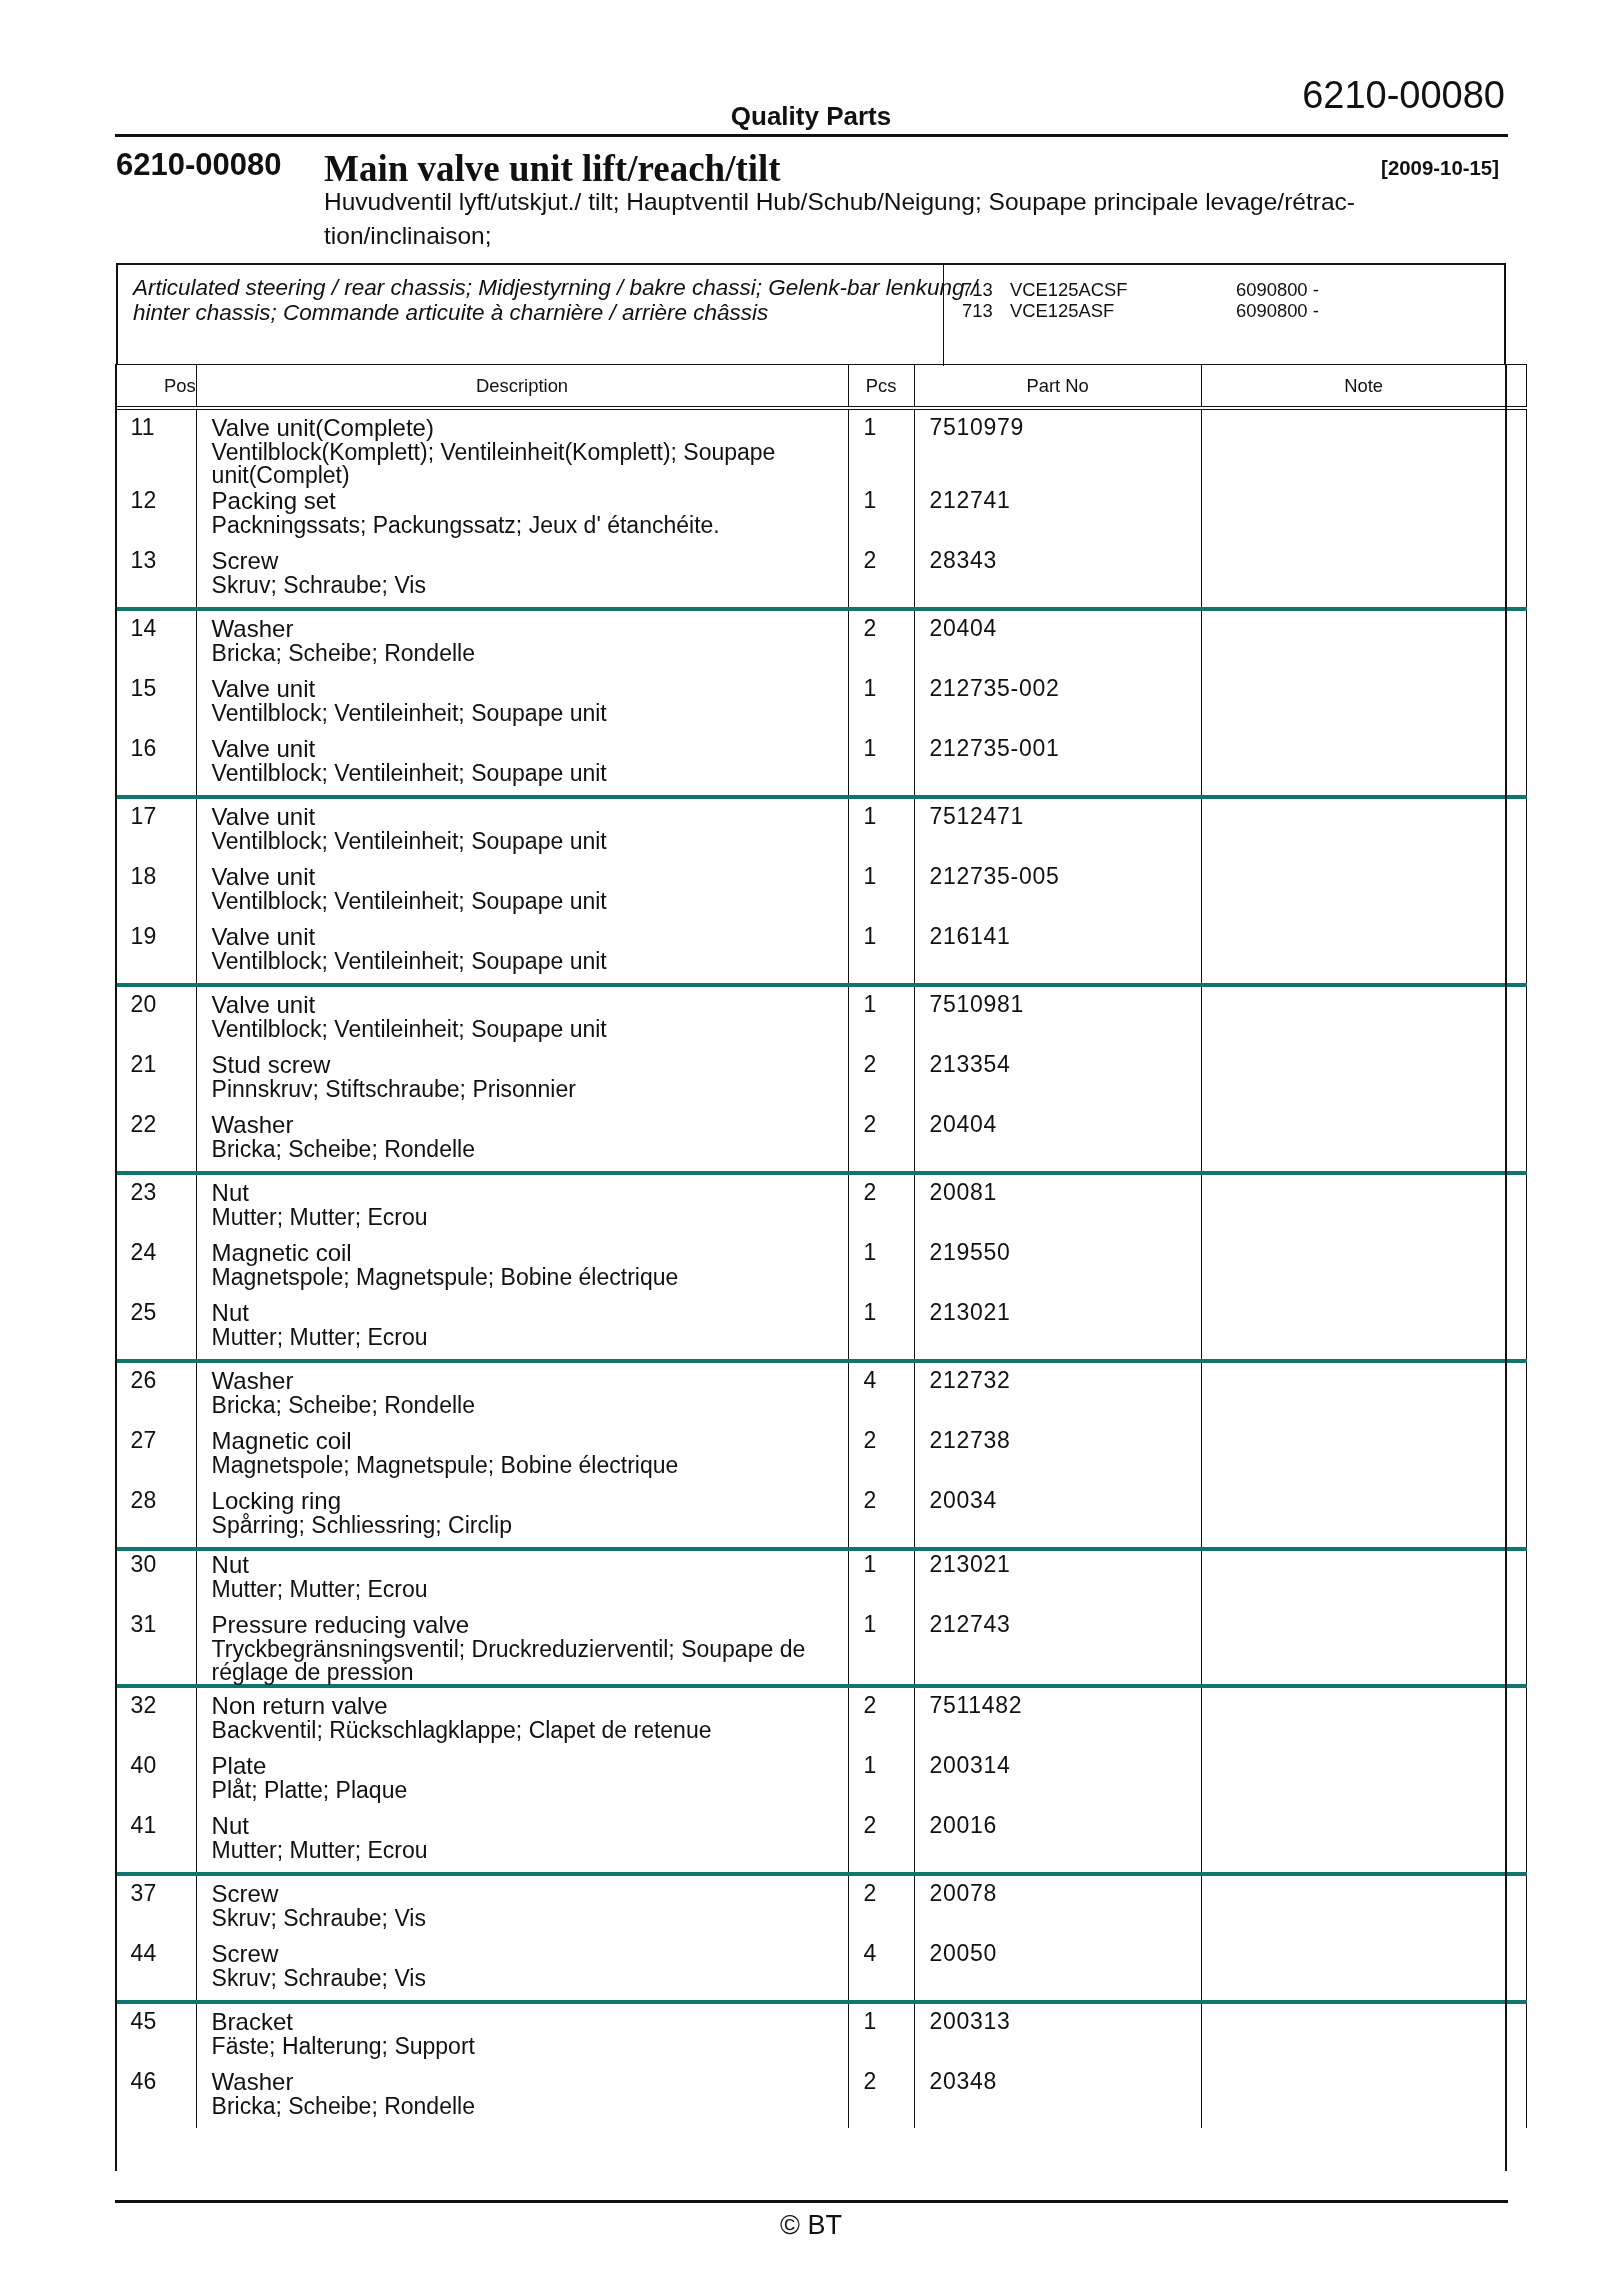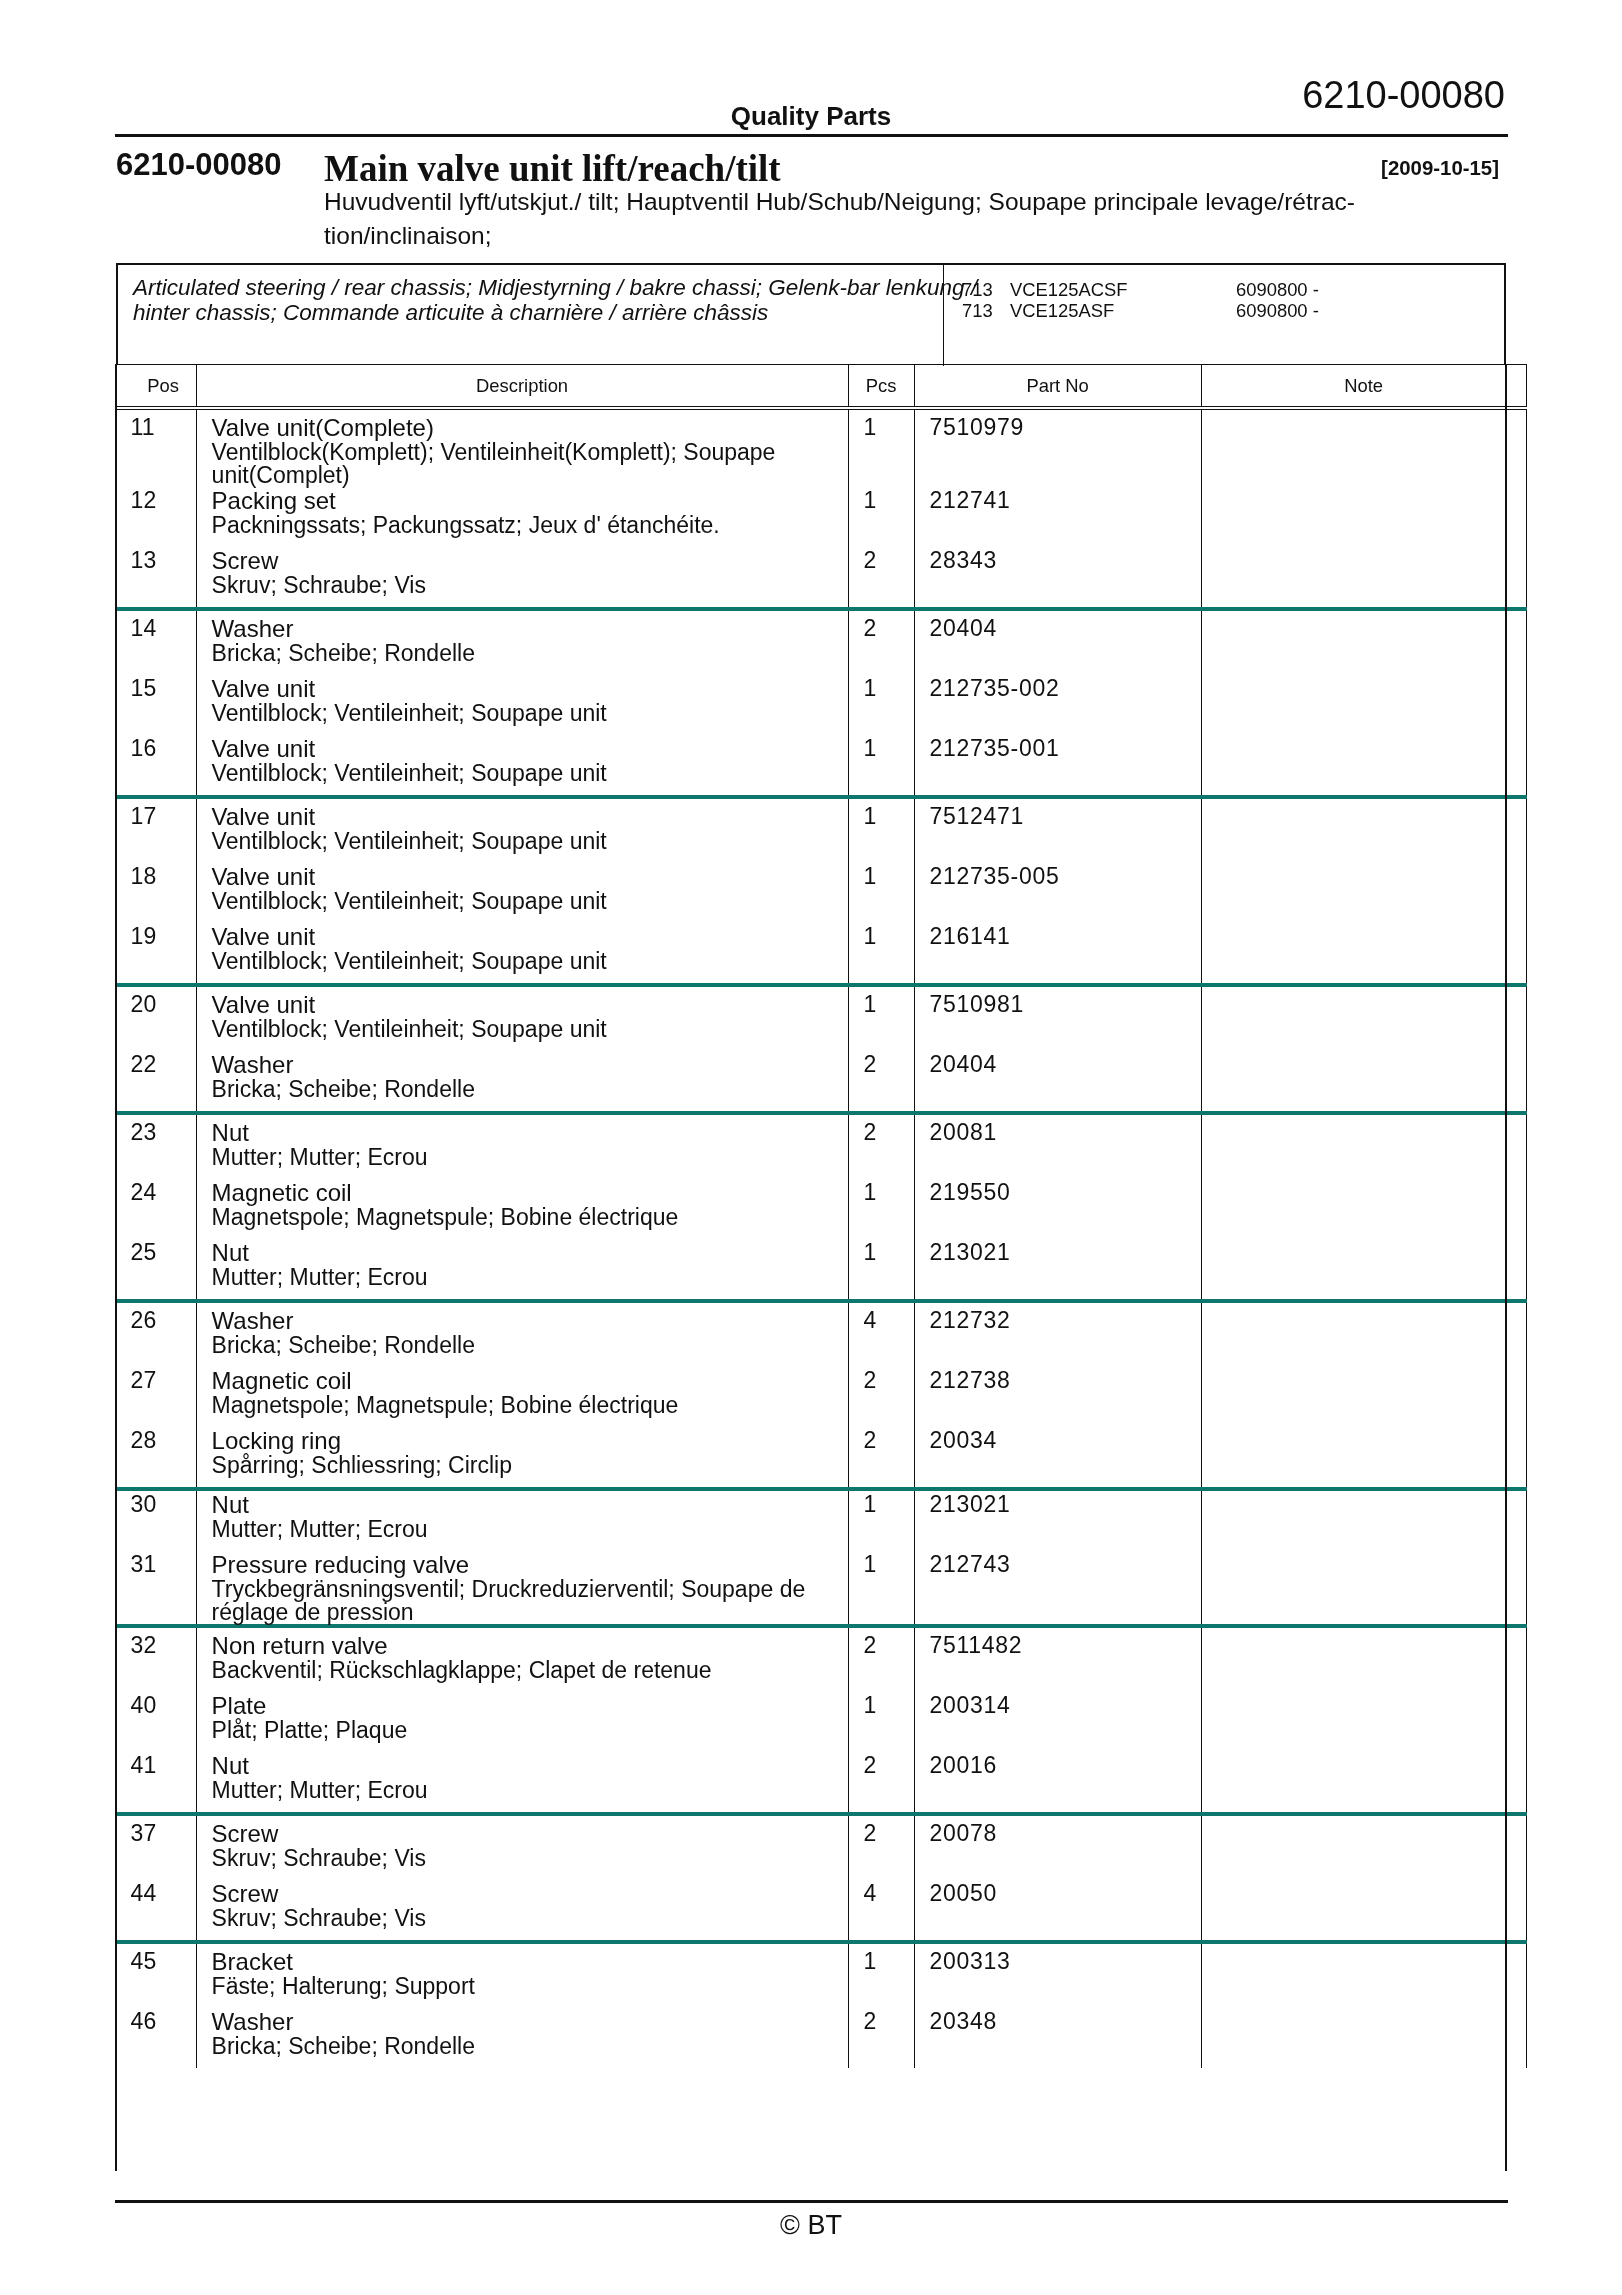--- a/index.html
+++ b/index.html
@@ -15,21 +15,21 @@
 
   #info-box { left:116px; top:263px; width:1390px; height:101px; border:2px solid #111; border-bottom:none; box-sizing:border-box; }
   #info-text { position:absolute; left:15px; top:9.5px; width:893px; font-size:22.5px; font-style:italic; line-height:25px; }
   #info-divider { position:absolute; left:825px; top:0; width:1.4px; height:101px; background:#111; }
   .model-line { position:absolute; left:844px; font-size:18.4px; }
   .model-line span { position:absolute; white-space:nowrap; }
 
   #parts-table { left:116px; top:364px; width:1390px; }
   table { border-collapse:collapse; width:1390px; table-layout:fixed; }
   th { font-weight:normal; font-size:18.4px; height:41px; border:1.4px solid #111; border-bottom:4.1px double #111; text-align:center; padding:0; }
-  th.c-pos { text-align:center; padding-left:13.6px; }
+  th.c-pos { text-align:right; padding-left:13.6px; }
   td { vertical-align:top; padding:0; border-left:1.4px solid #111; border-right:1.4px solid #111; }
   .c-pos { width:65px; }
   .c-desc { width:651px; }
   .c-pcs { width:65px; }
   .c-part { width:286px; }
   .c-note { width:324px; }
   tr.group-end td { border-bottom:4px solid #0f766e; }
   tr.first td { padding-top:4px; }
   .pos-val { font-size:23px; padding-left:13.6px; line-height:27px; }
   .item-name { font-size:24px; padding-left:15px; line-height:27px; }
@@ -255,20 +255,38 @@
           <td class="c-pcs cell">
             <div class="pcs-val">1</div>
           </td>
           <td class="c-part cell">
             <div class="part-val">7510981</div>
           </td>
           <td class="c-note cell">
             <div class="note-val"></div>
           </td>
         </tr>
+        <tr>
+          <td class="c-pos cell">
+            <div class="pos-val">21</div>
+          </td>
+          <td class="c-desc cell">
+            <div class="item-name">Stud screw</div>
+            <div class="item-trans">Pinnskruv; Stiftschraube; Prisonnier</div>
+          </td>
+          <td class="c-pcs cell">
+            <div class="pcs-val">2</div>
+          </td>
+          <td class="c-part cell">
+            <div class="part-val">213354</div>
+          </td>
+          <td class="c-note cell">
+            <div class="note-val"></div>
+          </td>
+        </tr>
         <tr class="group-end">
           <td class="c-pos cell">
             <div class="pos-val">22</div>
           </td>
           <td class="c-desc cell">
             <div class="item-name">Washer</div>
             <div class="item-trans">Bricka; Scheibe; Rondelle</div>
           </td>
           <td class="c-pcs cell">
             <div class="pcs-val">2</div>

